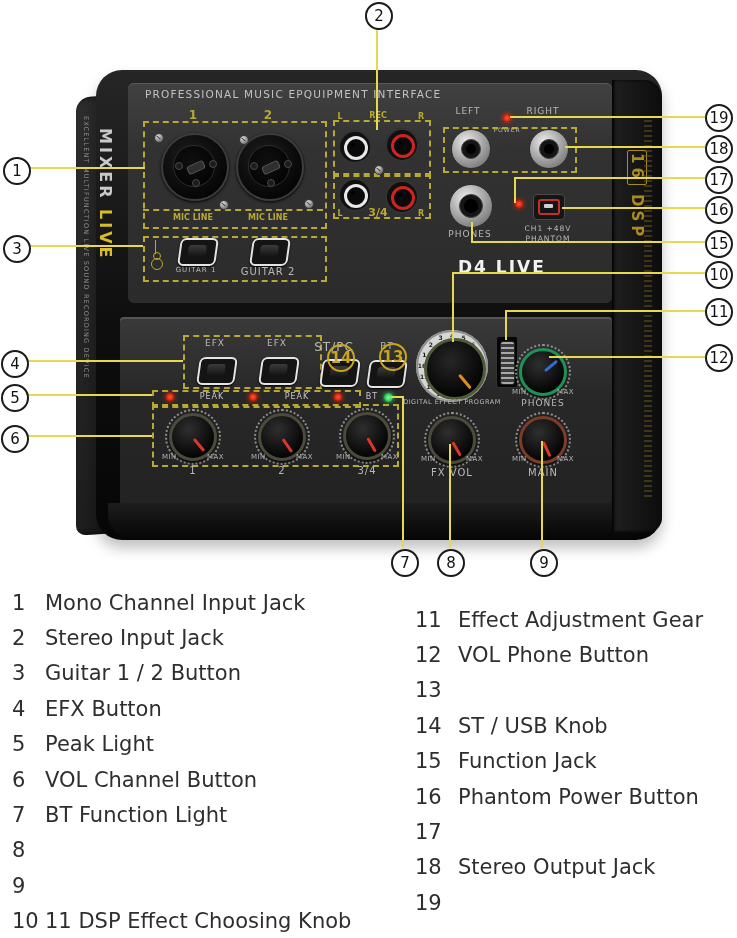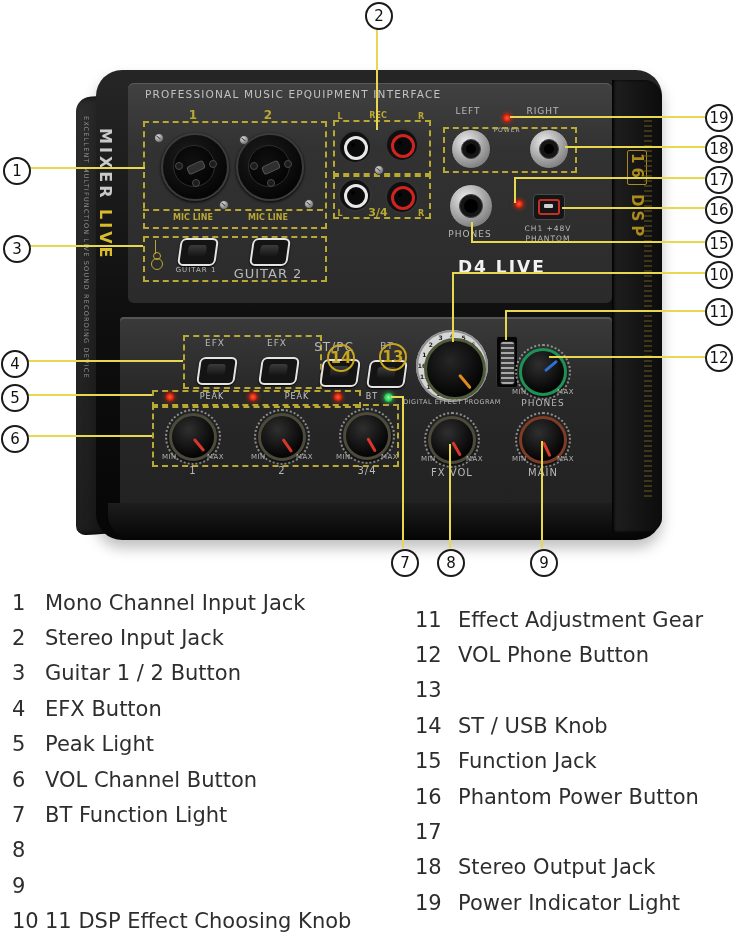--- a/index.html
+++ b/index.html
@@ -152,21 +152,21 @@
 
   <div class="abs dash" style="left:143px;top:236px;width:180px;height:42px;"></div>
   <div class="abs guitar-icon" style="left:148px;top:240px;">
     <i style="left:3px;top:18px;width:10px;height:10px;"></i>
       <i style="left:5px;top:12px;width:6px;height:6px;"></i>
     <i style="left:7px;top:0;width:1px;height:14px;border-radius:0;border-width:0 0 0 1.5px;"></i>
   </div>
   <div class="abs sqbtn" style="left:179px;top:238px;"></div>
   <div class="abs sqbtn" style="left:251px;top:238px;"></div>
   <div class="abs lbl" style="left:196px;top:266px;font-size:7px;">GUITAR 1</div>
-  <div class="abs lbl" style="left:268px;top:266px;font-size:13px;text-align:center;">GUITAR 2</div>
+  <div class="abs lbl" style="left:268px;top:266px;font-size:10px;text-align:center;">GUITAR 2</div>
 
   <div class="abs dash" style="left:333px;top:120px;width:94px;height:53px;"></div>
   <div class="abs dash" style="left:333px;top:173px;width:94px;height:42px;"></div>
   <div class="abs ylbl" style="left:340px;top:112px;font-size:8px;">L</div>
   <div class="abs ylbl" style="left:378px;top:111px;font-size:8px;">REC</div>
   <div class="abs ylbl" style="left:421px;top:112px;font-size:8px;">R</div>
   <div class="abs rca" style="left:338px;top:130px;">
       <div class="ring"></div>
       <div class="hole"></div>
     </div>
@@ -468,16 +468,15 @@
       </div>
     <div class="lg-row">
         <span class="lg-num">17</span>
       </div>
     <div class="lg-row">
         <span class="lg-num">18</span>
         <span class="lg-label">Stereo Output Jack</span>
       </div>
     <div class="lg-row">
         <span class="lg-num">19</span>
-        <span class="lg-label">Power Indicator Light</span>
       </div>
   </div>
 </div>
 
 </body></html>

